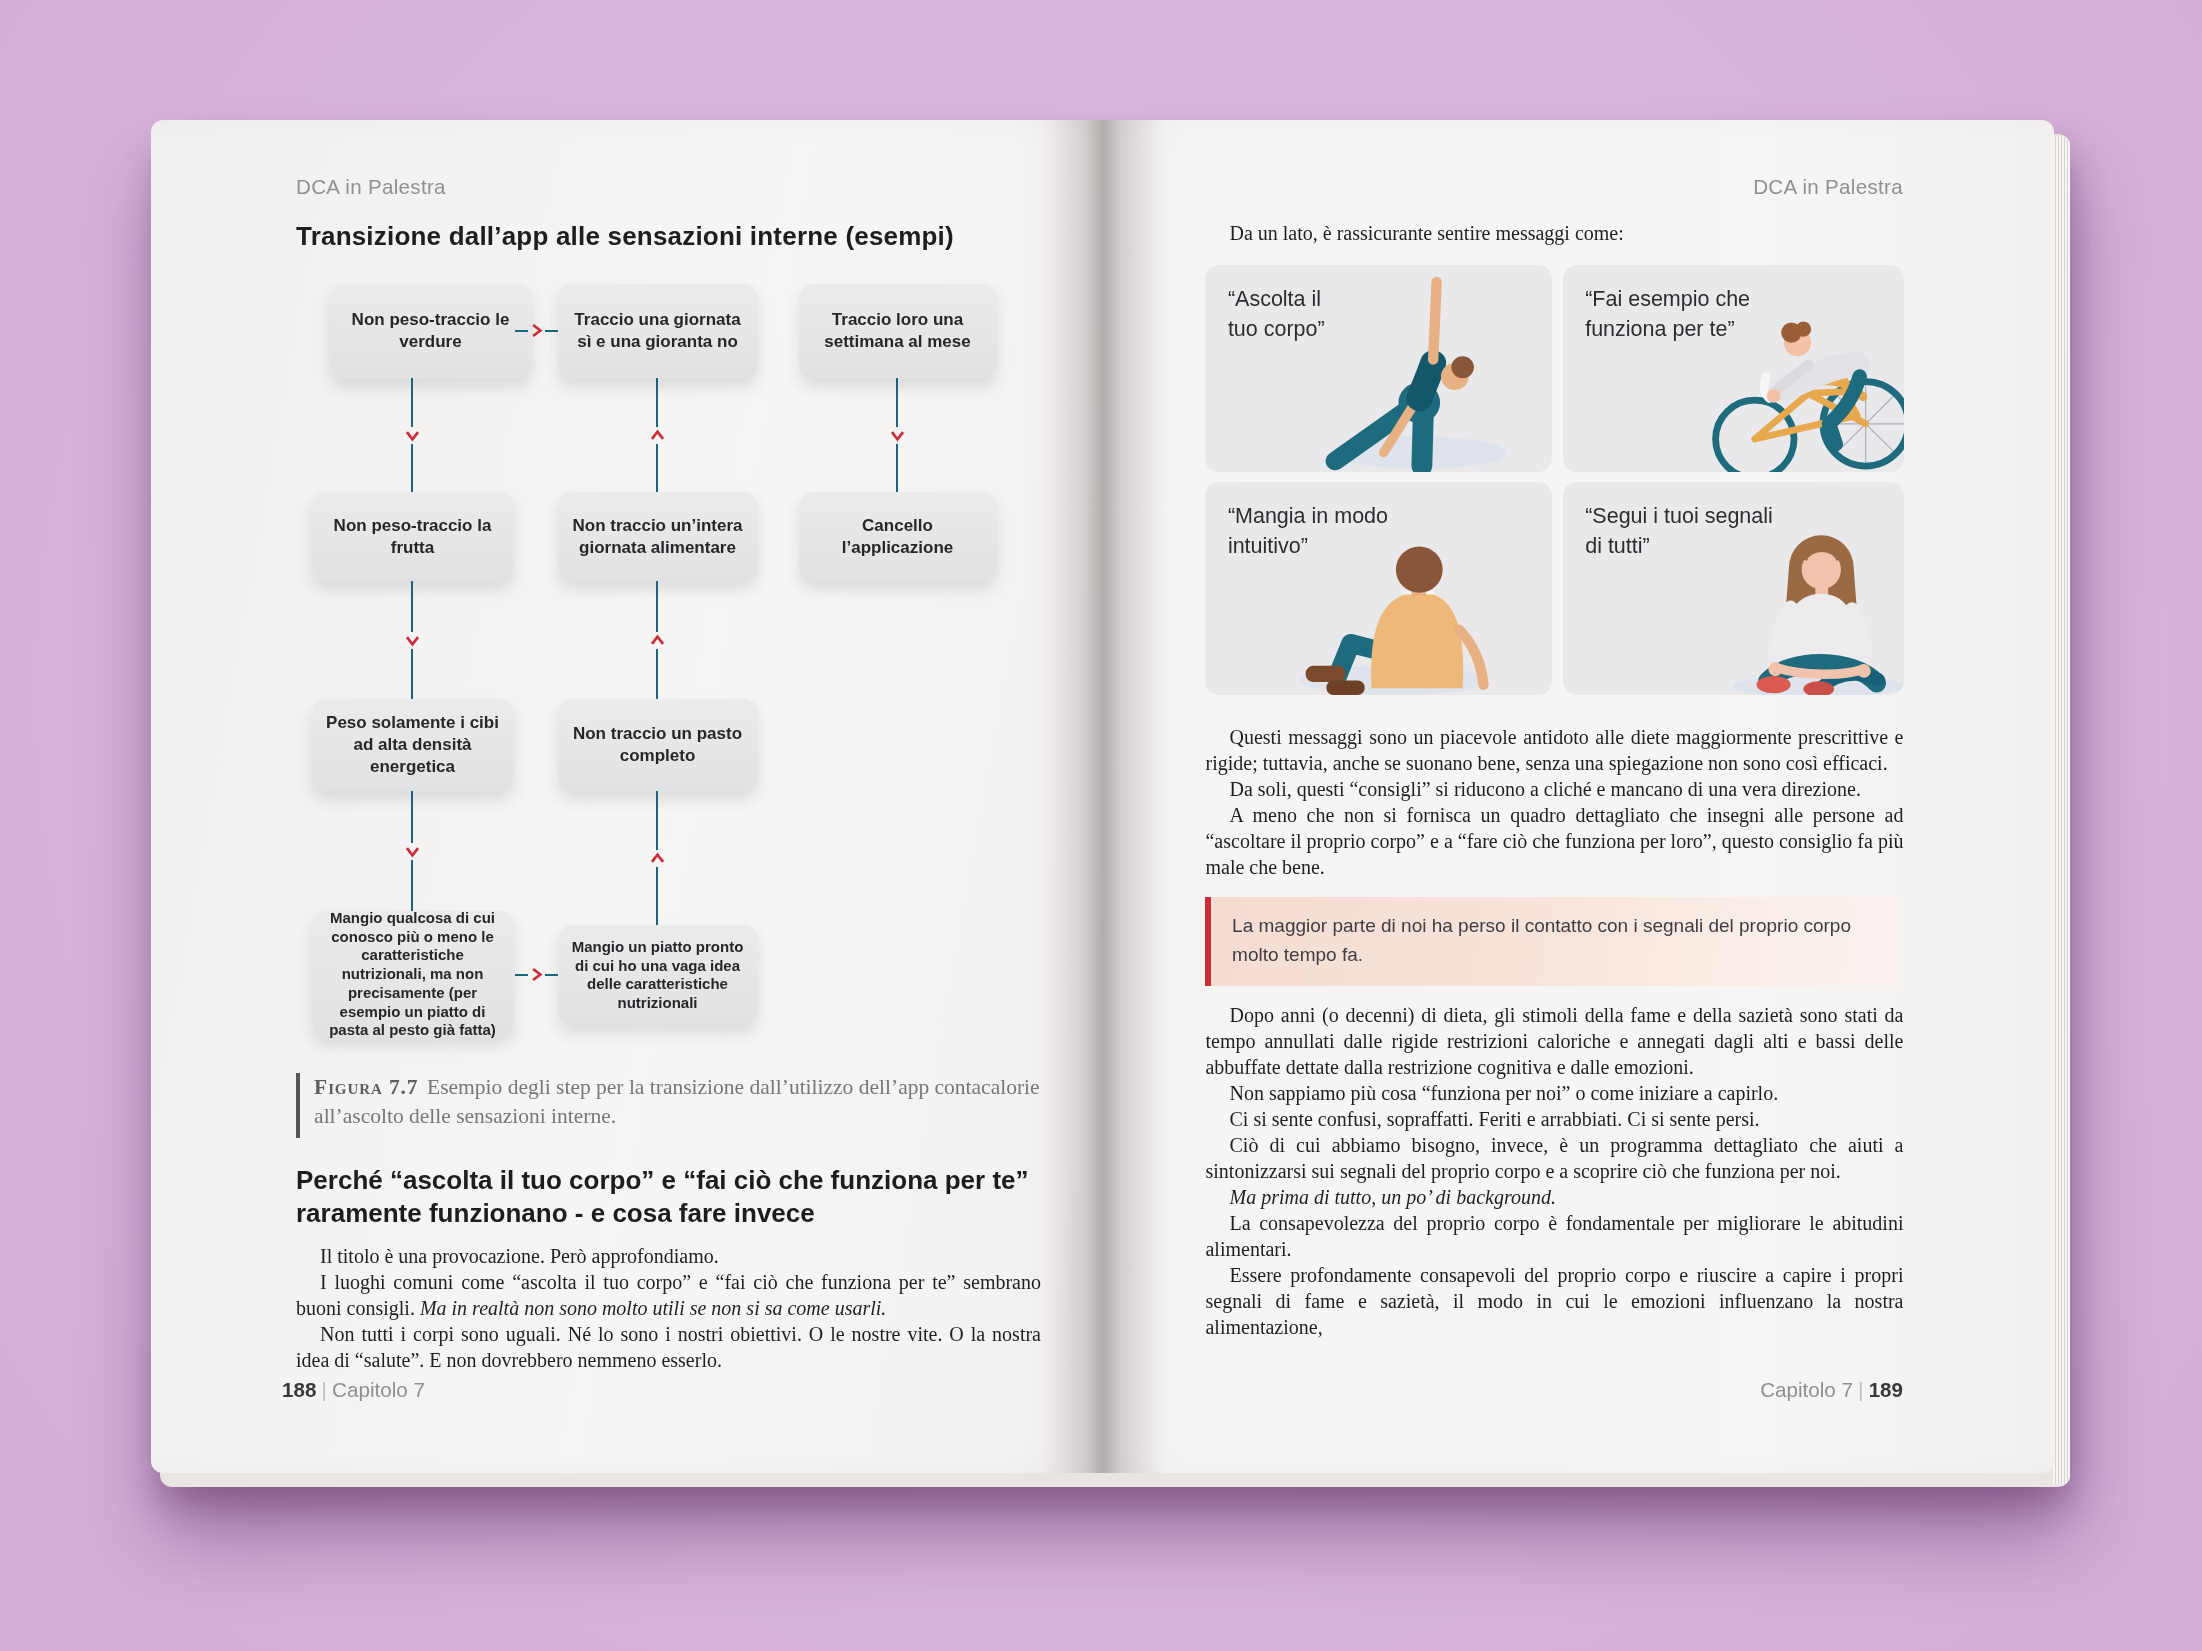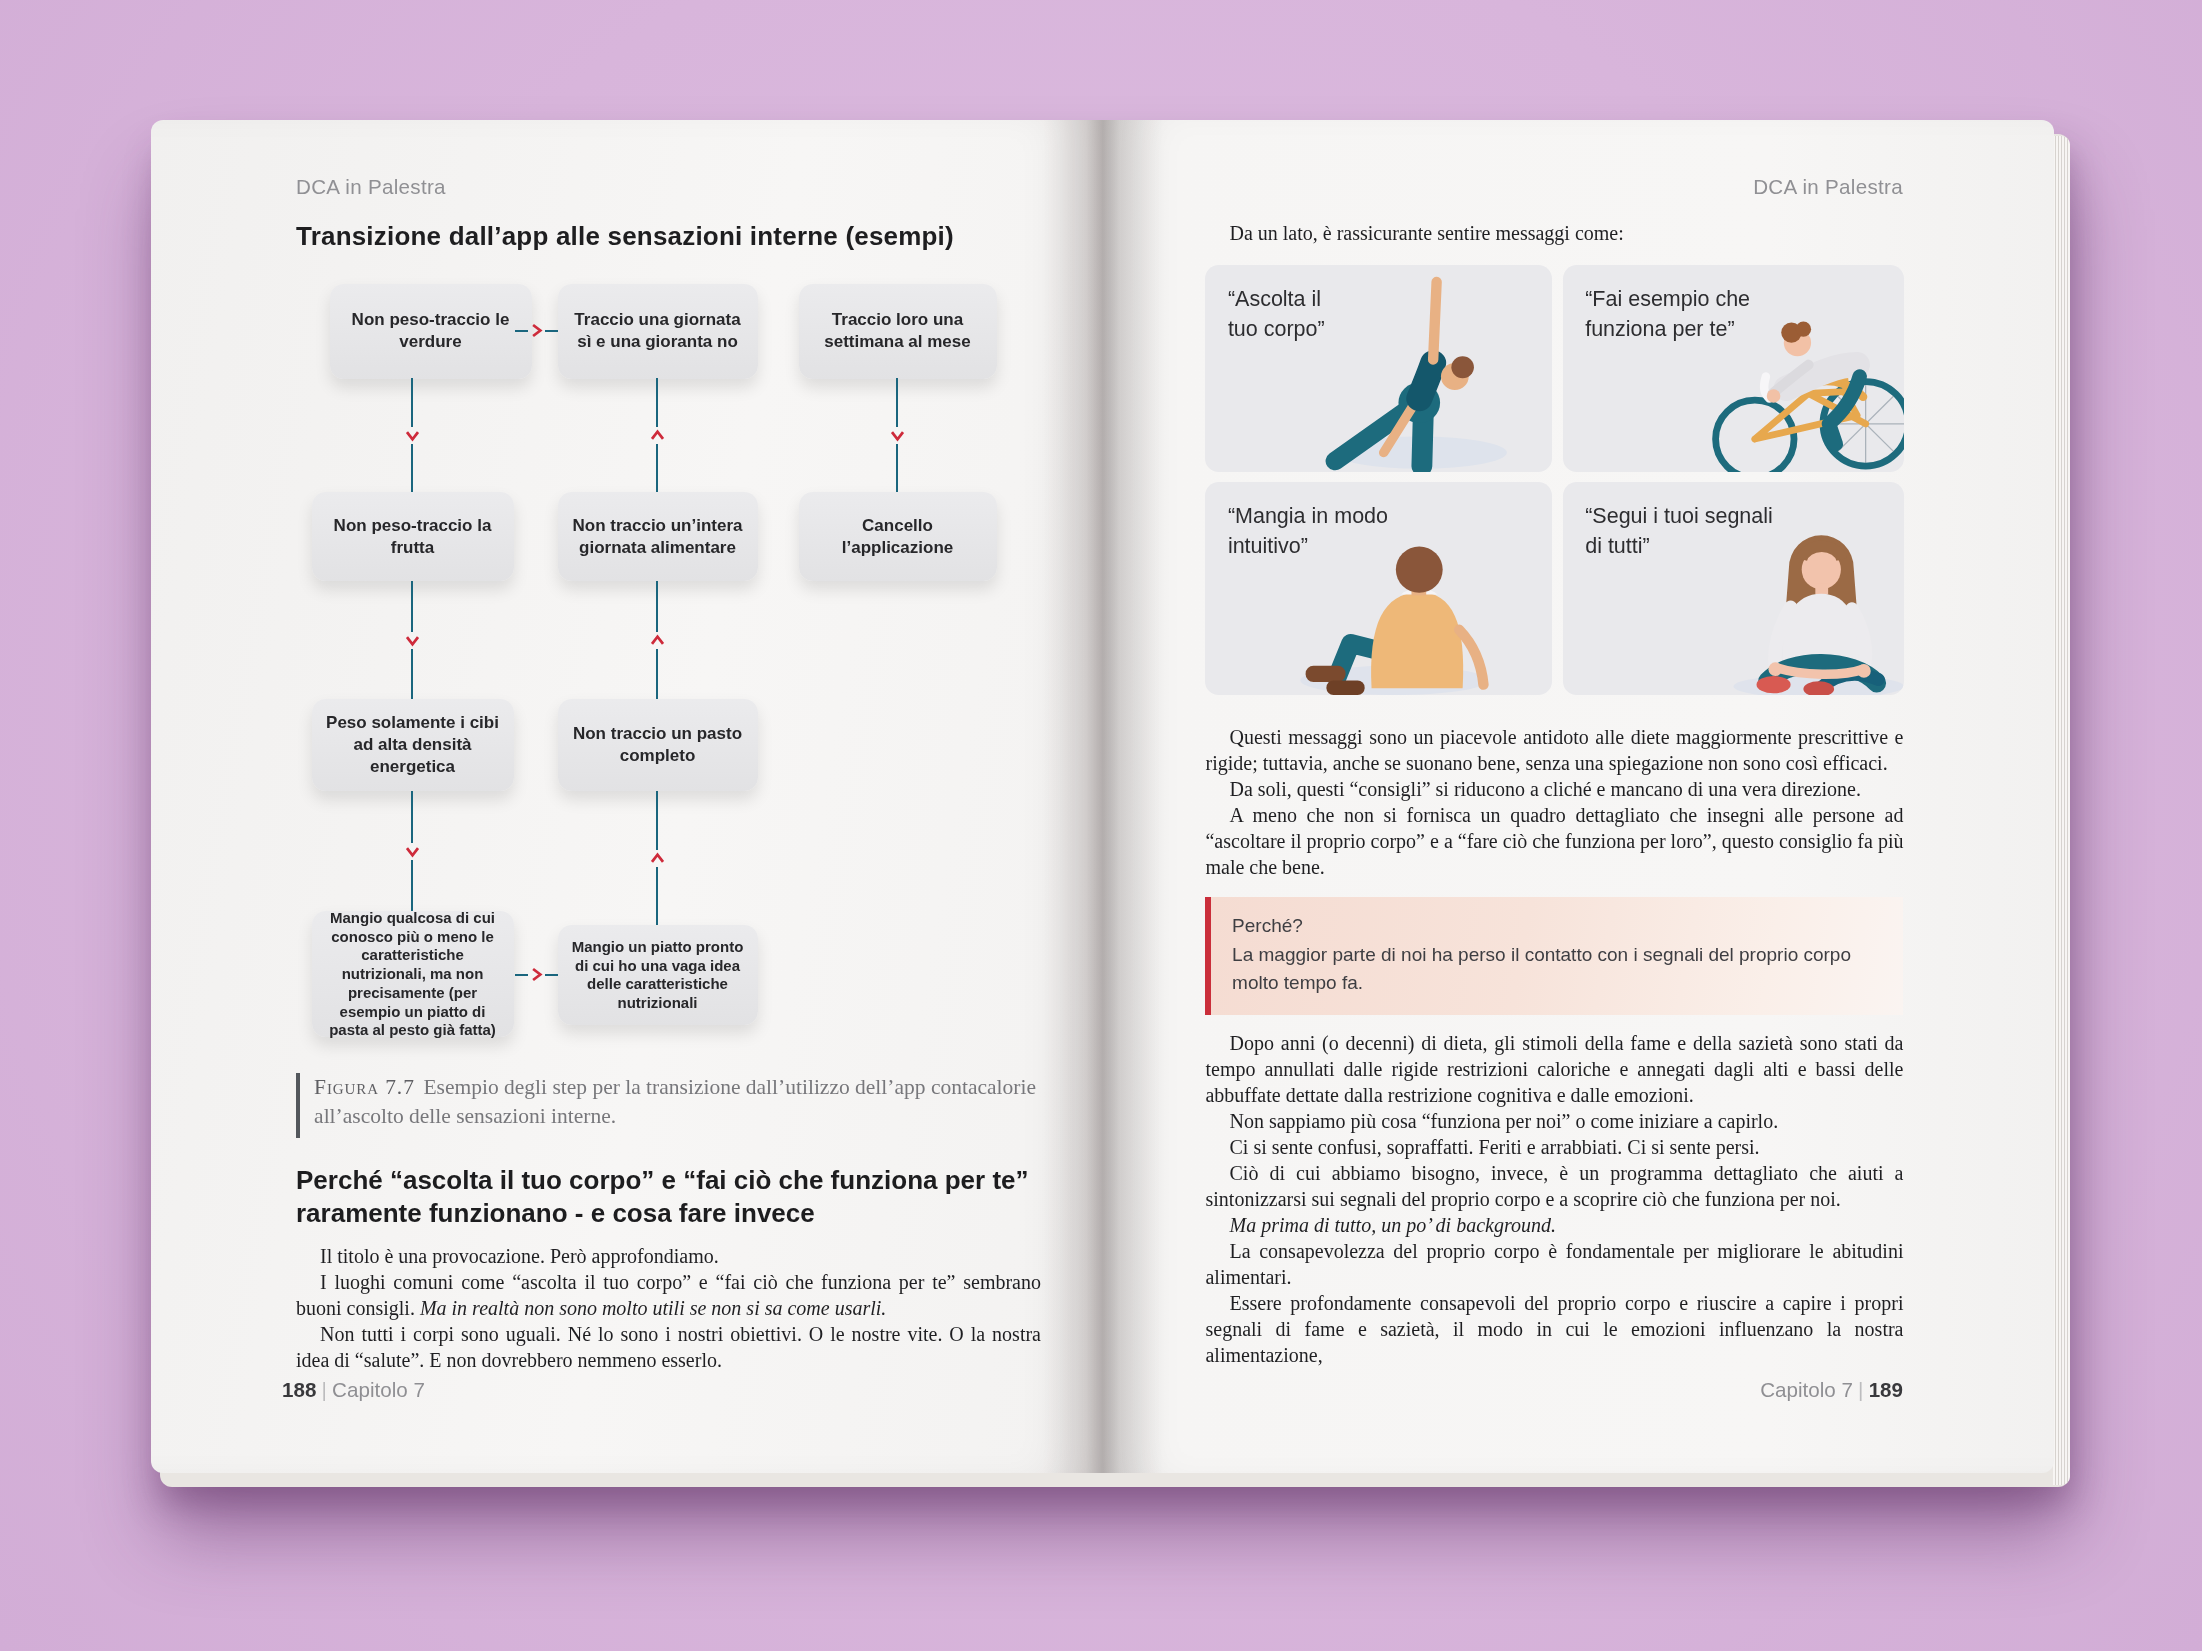--- a/index.html
+++ b/index.html
@@ -60,21 +60,21 @@
   .conn.v .cline{width:2.6px;}
   .conn.h .cline{height:2.6px;}
   .chev{flex:0 0 auto;width:17px;height:17px;}
   .chev.down{transform:rotate(90deg);}
   .chev.up{transform:rotate(-90deg);}
 
   
   .caption{display:flex;margin-top:38px;width:757px;}
   .caption-bar{flex:0 0 4.3px;height:65px;background:#53575c;margin-right:13.8px;}
   .caption-body{font-family:"Liberation Serif","DejaVu Serif",serif;font-size:21.5px;color:#77777b;line-height:1.34;}
-  .fig-label{font-variant:small-caps;font-weight:400;color:#5f5f63;letter-spacing:0.9px;margin-right:8.6px;}
+  .fig-label{font-variant:small-caps;font-weight:700;color:#5f5f63;letter-spacing:0.9px;margin-right:8.6px;}
   .section-heading{margin:26px 0 0 0;font-size:26px;font-weight:bold;color:#1d1d1f;line-height:1.24;width:757px;}
   .body-text{width:745px;margin-top:13.8px;}
   .page.right .body-text{width:698px;margin-top:29px;}
   .body-text p, p.intro{
     margin:0;font-family:"Liberation Serif","DejaVu Serif",serif;
     font-size:20px;line-height:1.3;color:#1f1f22;text-align:justify;text-indent:24px;
   }
   p.intro{margin-top:20.6px;text-align:left;width:698px;}
 
   
@@ -300,21 +300,20 @@
       </div>
     </div>
 
     <div class="body-text">
       <p>Questi messaggi sono un piacevole antidoto alle diete maggiormente prescrittive e rigide; tuttavia, anche se suonano bene, senza una spiegazione non sono così efficaci.</p>
       <p>Da soli, questi “consigli” si riducono a cliché e mancano di una vera direzione.</p>
       <p>A meno che non si fornisca un quadro dettagliato che insegni alle persone ad “ascoltare il proprio corpo” e a “fare ciò che funziona per loro”, questo consiglio fa più male che bene.</p>
     </div>
 
     <div class="callout">
-      <span class="callout-title">Perché?</span>
       <span>La maggior parte di noi ha perso il contatto con i segnali del proprio corpo molto tempo fa.</span>
     </div>
 
     <div class="body-text" style="margin-top:0;">
       <p>Dopo anni (o decenni) di dieta, gli stimoli della fame e della sazietà sono stati da tempo annullati dalle rigide restrizioni caloriche e annegati dagli alti e bassi delle abbuffate dettate dalla restrizione cognitiva e dalle emozioni.</p>
       <p>Non sappiamo più cosa “funziona per noi” o come iniziare a capirlo.</p>
       <p>Ci si sente confusi, sopraffatti. Feriti e arrabbiati. Ci si sente persi.</p>
       <p>Ciò di cui abbiamo bisogno, invece, è un programma dettagliato che aiuti a sintonizzarsi sui segnali del proprio corpo e a scoprire ciò che funziona per noi.</p>
       <p><i>Ma prima di tutto, un po’ di background.</i></p>
       <p>La consapevolezza del proprio corpo è fondamentale per migliorare le abitudini alimentari.</p>

